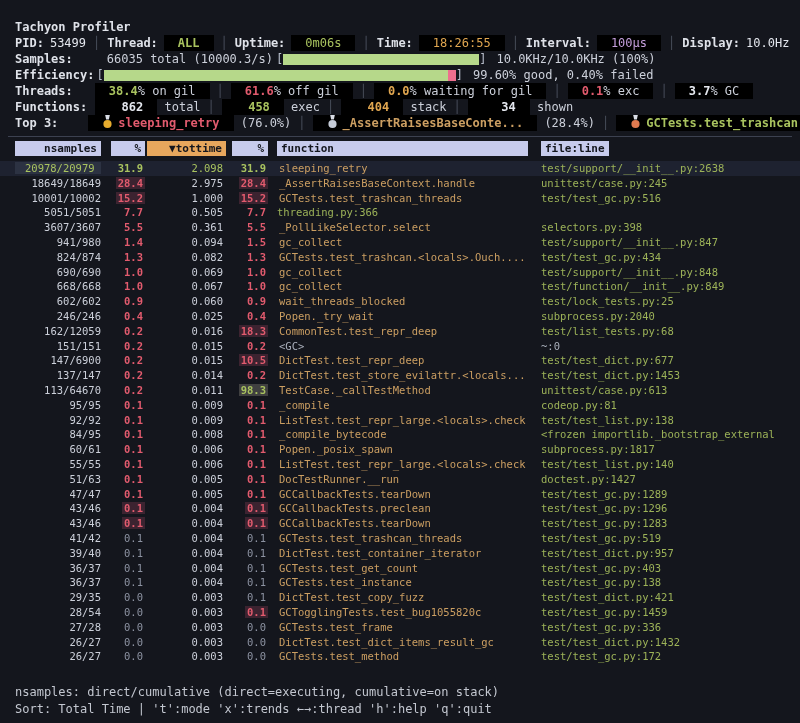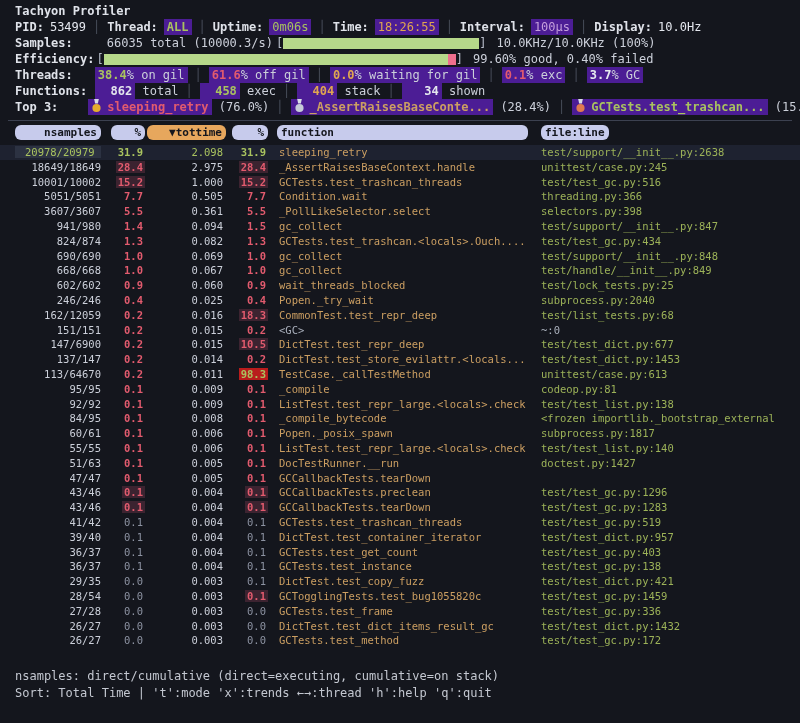--- a/index.html
+++ b/index.html
@@ -4,24 +4,24 @@
 <style>
   html,body{margin:0;padding:0;}
   body{
     width:800px;height:723px;
     background:#14161d;
     font-family:"DejaVu Sans Mono","Liberation Mono",monospace;
     font-size:12px;color:#ccd0da;
     overflow:hidden;
   }
   .line{position:relative;display:flex;align-items:center;height:16px;line-height:16px;padding-left:15px;white-space:pre;}
-  .title-line{height:17px;margin-top:2px;font-weight:bold;color:#dfe2e9;}
+  .title-line{height:17px;margin-top:18px;font-weight:bold;color:#dfe2e9;}
   .lbl{font-weight:bold;color:#dfe2e9;}
   .sep{color:#4a4f5c;margin:0 7px;}
-  .chip{background:#4c1d95;padding:0 3px;}
+  .chip{background:#000000;padding:0 14px;}
   .c-green{color:#a9c35f;}
   .c-red{color:#e25b6e;}
   .c-amber{color:#e0a650;}
   .c-purple{color:#c49fdc;}
   .c-white{color:#e4e7ee;}
   .c-orange{color:#cc9f62;}
   .c-dim{color:#8d93a2;}
   .c-gray{color:#aab0bc;}
   .c-file{color:#9cb258;}
   .v{font-weight:bold;}
@@ -35,40 +35,40 @@
   .sum-gap{margin-left:34px;}
   .thr-gap{margin-left:22px;}
   .fn-gap{margin-left:8px;}
   .top3-gap{margin-left:30px;}
   .hline{height:1px;background:#3c4150;margin:5px 8px 0 8px;}
   
   .thead,.trow{display:grid;grid-template-columns:86px 46px 80px 50px 264px auto;padding-left:15px;align-items:center;}
   .thead{height:17px;margin-top:3px;margin-bottom:4px;}
   .hc{overflow:hidden;white-space:pre;}
   .hc.r{text-align:right;}
-  .hchip{background:#c7cbec;color:#14161d;font-weight:bold;font-size:11px;line-height:15px;height:15px;display:inline-block;box-sizing:border-box;padding:0 4px;border-radius:6px;}
+  .hchip{background:#c7cbec;color:#14161d;font-weight:bold;font-size:11px;line-height:15px;height:15px;display:inline-block;box-sizing:border-box;padding:0 4px;}
   .hchip.full{width:100%;text-align:right;}
   .hchip.w34{width:34px;text-align:right;margin-right:2px;}
   .hchip.w68{width:79px;text-align:right;margin-right:4px;}
   .hchip.w36{width:36px;text-align:right;margin-right:9px;}
   .hchip.fnw{width:251px;text-align:left;}
   .sortchip{background:#e7a75d;}
   .trow{height:14.8px;line-height:14.8px;font-size:10.5px;}
   .trow.sel{background:#1e2230;}
   .cell{overflow:hidden;white-space:pre;}
   .cell.ns{text-align:right;color:#ccd0da;}
   .cell.p1{text-align:right;padding-right:2px;}
   .cell.tt{text-align:right;padding-right:4px;color:#ccd0da;}
   .cell.p2{text-align:right;padding-right:9px;}
   .cell.fn{text-align:left;padding-left:2px;}
   .cell.fl{text-align:left;}
   .pctv{font-weight:bold;padding:0 2px;}
   .pctv.c-dim{font-weight:normal;}
   .hl-red{background:#3c2330;}
-  .hl-green{background:#b91c1c;}
+  .hl-green{background:#404040;}
   .ns-hl{background:#2c3242;padding:0 10px;}
   .sel .cell.ns,.sel .cell.tt{color:#a9c35f;}
   .footer{margin-top:20px;}
   .fline{padding-left:15px;height:17px;line-height:17px;color:#c3c7d0;white-space:pre;}
   .medal{vertical-align:-2px;margin-right:5px;}
 </style>
 </head>
 <body>
 
 <div>
@@ -175,21 +175,20 @@
         <div class="cell tt">1.000</div>
         <div class="cell p2"><span class="pctv c-red hl-red">15.2</span></div>
         <div class="cell fn c-orange">GCTests.test_trashcan_threads</div>
         <div class="cell fl c-file">test/test_gc.py:516</div>
       </div>
       <div class="trow">
         <div class="cell ns"><span>5051/5051</span></div>
         <div class="cell p1"><span class="pctv c-red">7.7</span></div>
         <div class="cell tt">0.505</div>
         <div class="cell p2"><span class="pctv c-red">7.7</span></div>
-        <div class="cell fn c-orange">Condition.wait</div>
         <div class="cell fl c-file">threading.py:366</div>
       </div>
       <div class="trow">
         <div class="cell ns"><span>3607/3607</span></div>
         <div class="cell p1"><span class="pctv c-red">5.5</span></div>
         <div class="cell tt">0.361</div>
         <div class="cell p2"><span class="pctv c-red">5.5</span></div>
         <div class="cell fn c-orange">_PollLikeSelector.select</div>
         <div class="cell fl c-file">selectors.py:398</div>
       </div>
@@ -216,21 +215,21 @@
         <div class="cell p2"><span class="pctv c-red">1.0</span></div>
         <div class="cell fn c-orange">gc_collect</div>
         <div class="cell fl c-file">test/support/__init__.py:848</div>
       </div>
       <div class="trow">
         <div class="cell ns"><span>668/668</span></div>
         <div class="cell p1"><span class="pctv c-red">1.0</span></div>
         <div class="cell tt">0.067</div>
         <div class="cell p2"><span class="pctv c-red">1.0</span></div>
         <div class="cell fn c-orange">gc_collect</div>
-        <div class="cell fl c-file">test/handle/__init__.py:849</div>
+        <div class="cell fl c-file">test/function/__init__.py:849</div>
       </div>
       <div class="trow">
         <div class="cell ns"><span>602/602</span></div>
         <div class="cell p1"><span class="pctv c-red">0.9</span></div>
         <div class="cell tt">0.060</div>
         <div class="cell p2"><span class="pctv c-red">0.9</span></div>
         <div class="cell fn c-orange">wait_threads_blocked</div>
         <div class="cell fl c-file">test/lock_tests.py:25</div>
       </div>
       <div class="trow">
@@ -328,20 +327,21 @@
         <div class="cell p2"><span class="pctv c-red">0.1</span></div>
         <div class="cell fn c-orange">DocTestRunner.__run</div>
         <div class="cell fl c-file">doctest.py:1427</div>
       </div>
       <div class="trow">
         <div class="cell ns"><span>47/47</span></div>
         <div class="cell p1"><span class="pctv c-red">0.1</span></div>
         <div class="cell tt">0.005</div>
         <div class="cell p2"><span class="pctv c-red">0.1</span></div>
         <div class="cell fn c-orange">GCCallbackTests.tearDown</div>
+        <div class="cell fl c-file">test/test_gc.py:1289</div>
       </div>
       <div class="trow">
         <div class="cell ns"><span>43/46</span></div>
         <div class="cell p1"><span class="pctv c-red hl-red">0.1</span></div>
         <div class="cell tt">0.004</div>
         <div class="cell p2"><span class="pctv c-red hl-red">0.1</span></div>
         <div class="cell fn c-orange">GCCallbackTests.preclean</div>
         <div class="cell fl c-file">test/test_gc.py:1296</div>
       </div>
       <div class="trow">

